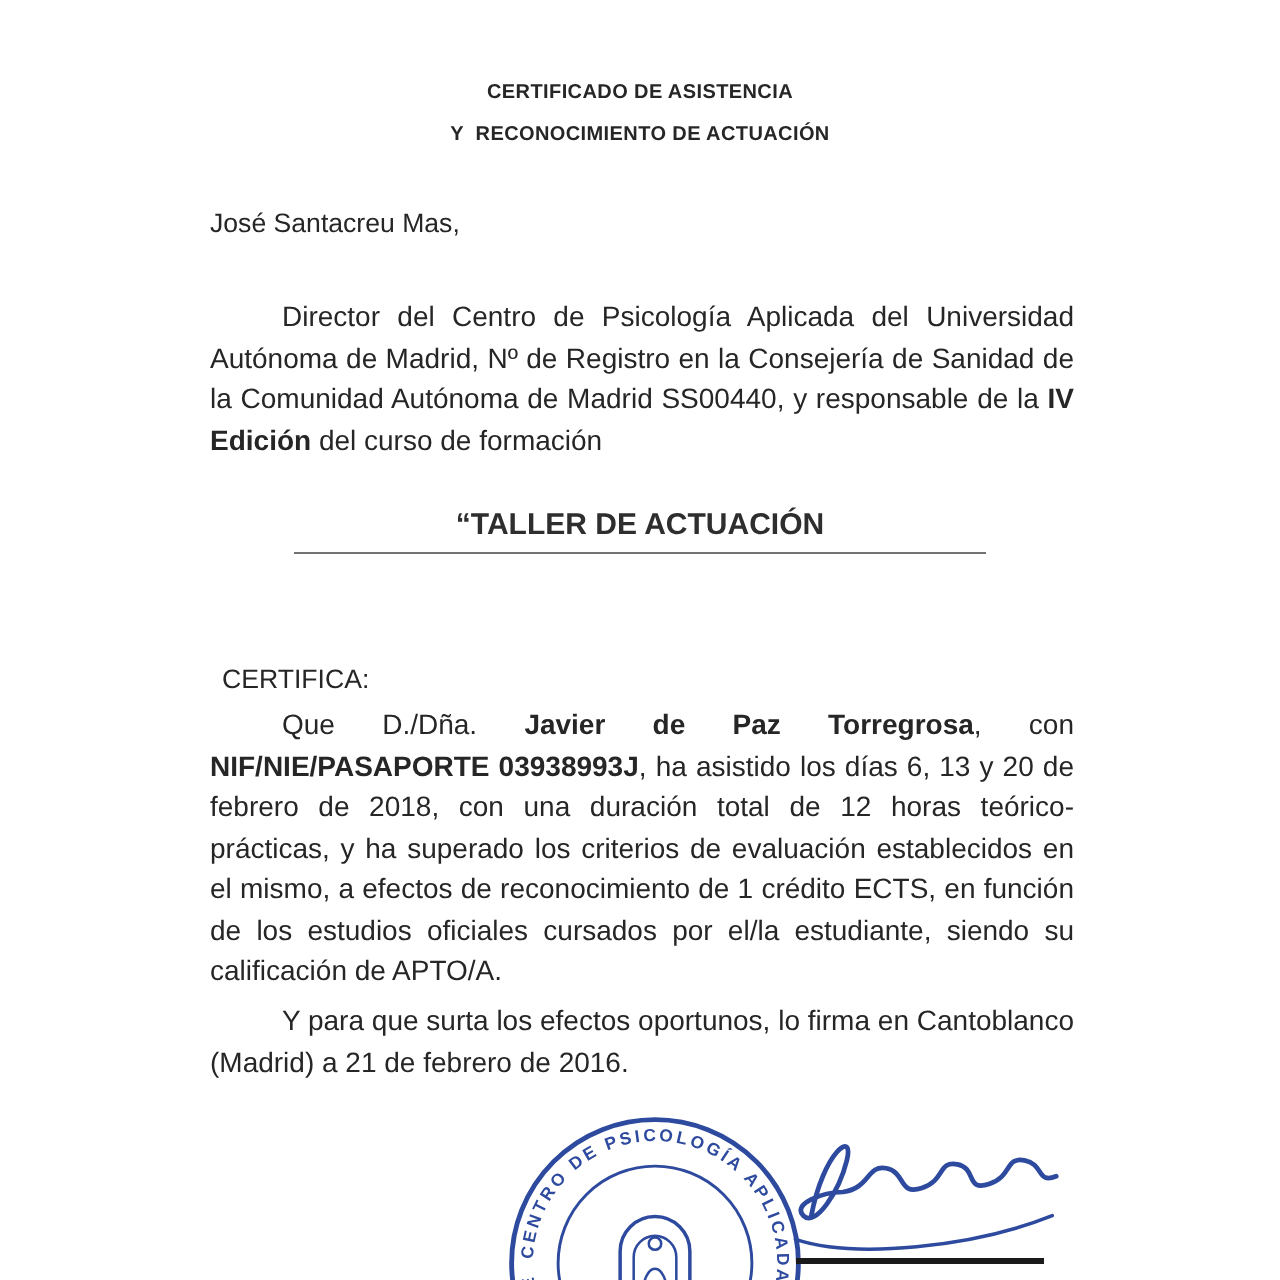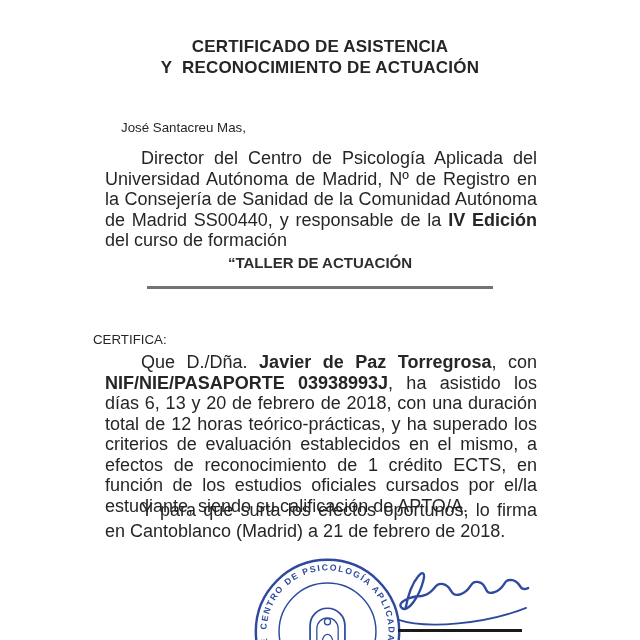--- a/index.html
+++ b/index.html
@@ -2,41 +2,41 @@
 <html><head>
 <meta charset="utf-8">
 <style>
   html,body{margin:0;padding:0;background:#ffffff;}
   .page{
     position:relative;width:640px;height:640px;background:#ffffff;
     font-family:"Liberation Sans",sans-serif;color:#262626;overflow:hidden;
   }
   .doc-title{
     position:absolute;top:36px;left:0;right:0;text-align:center;
-    font-weight:bold;font-size:17px;line-height:21px;letter-spacing:.2px;
+    font-weight:bold;font-size:10px;line-height:21px;letter-spacing:.2px;
   }
   .doc-title div{white-space:pre;}
-  .salutation{position:absolute;top:104px;left:105px;margin:16px;font-size:13.3px;}
+  .salutation{position:absolute;top:104px;left:105px;margin:0;font-size:13.3px;}
   .para{
     position:absolute;left:105px;width:432px;margin:0;
-    font-size:18px;line-height:20.5px;text-align:justify;text-indent:36px;
+    font-size:14px;line-height:20.5px;text-align:justify;text-indent:36px;
   }
   .intro{top:148px;}
   .body-par{top:352px;}
   .closing{top:500px;}
   .b{font-weight:bold;}
   .course-title{
     position:absolute;top:252px;left:0;right:0;text-align:center;
     font-weight:bold;font-size:15px;color:#2e2e2e;
   }
   .ct-line{
-    width:346px;margin:0 auto;line-height:22px;padding-bottom:12px;
-    border-bottom:3px solid #737373;
+    width:346px;margin:0 auto;line-height:22px;padding-bottom:2px;
+    border-bottom:1px solid #737373;
   }
-  .certifica{position:absolute;top:332px;left:93px;margin:0;font-size:13.3px;}
+  .certifica{position:absolute;top:332px;left:111px;margin:0;font-size:13.3px;}
   .seal{position:absolute;left:250px;top:554px;width:155px;height:155px;}
   .signature{position:absolute;left:378px;top:556px;width:158px;height:80px;}
   .footer-rule{position:absolute;left:398px;top:629px;width:124px;height:3px;background:#1a1a1a;}
 </style>
 </head>
 <body>
 
 <div class="page">
 
   <header class="doc-title">
@@ -49,21 +49,21 @@
   <p class="para intro"><span>Director del Centro de Psicología Aplicada del Universidad Autónoma de Madrid, Nº de Registro en la Consejería de Sanidad de la Comunidad Autónoma de Madrid SS00440, y responsable de la </span><span class="b">IV Edición</span><span> del curso de formación</span></p>
 
   <div class="course-title">
     <div class="ct-line">“TALLER DE ACTUACIÓN</div>
   </div>
 
   <p class="certifica">CERTIFICA:</p>
 
   <p class="para body-par"><span>Que D./Dña. </span><span class="b">Javier de Paz Torregrosa</span><span>, con </span><span class="b">NIF/NIE/PASAPORTE 03938993J</span><span>, ha asistido los días 6, 13 y 20 de febrero de 2018, con una duración total de 12 horas teórico-prácticas, y ha superado los criterios de evaluación establecidos en el mismo, a efectos de reconocimiento de 1 crédito ECTS, en función de los estudios oficiales cursados por el/la estudiante, siendo su calificación de APTO/A.</span></p>
 
-  <p class="para closing">Y para que surta los efectos oportunos, lo firma en Cantoblanco (Madrid) a 21 de febrero de 2018.</p>
+  <p class="para closing">Y para que surta los efectos oportunos, lo firma en Cantoblanco (Madrid) a 21 de febrero de 2016.</p>
 
   <svg class="seal" viewBox="0 0 160 160" aria-hidden="true">
     <circle cx="80" cy="80" r="74" fill="none" stroke="#2d4a9e" stroke-width="2.5"></circle>
     <circle cx="80" cy="80" r="50" fill="none" stroke="#2d4a9e" stroke-width="1.5"></circle>
     <defs>
       <path id="sealArc" d="M 80,80 m -63,0 a 63,63 0 1 1 126,0 a 63,63 0 1 1 -126,0"></path>
     </defs>
     <text font-size="9" font-weight="bold" letter-spacing="1.6" fill="#2d4a9e" font-family="Liberation Sans, sans-serif">
       <textPath href="#sealArc" startOffset="2">CENTRO DE PSICOLOGÍA APLICADA · UNIVERSIDAD AUTÓNOMA DE MADRID ·</textPath>
     </text>

